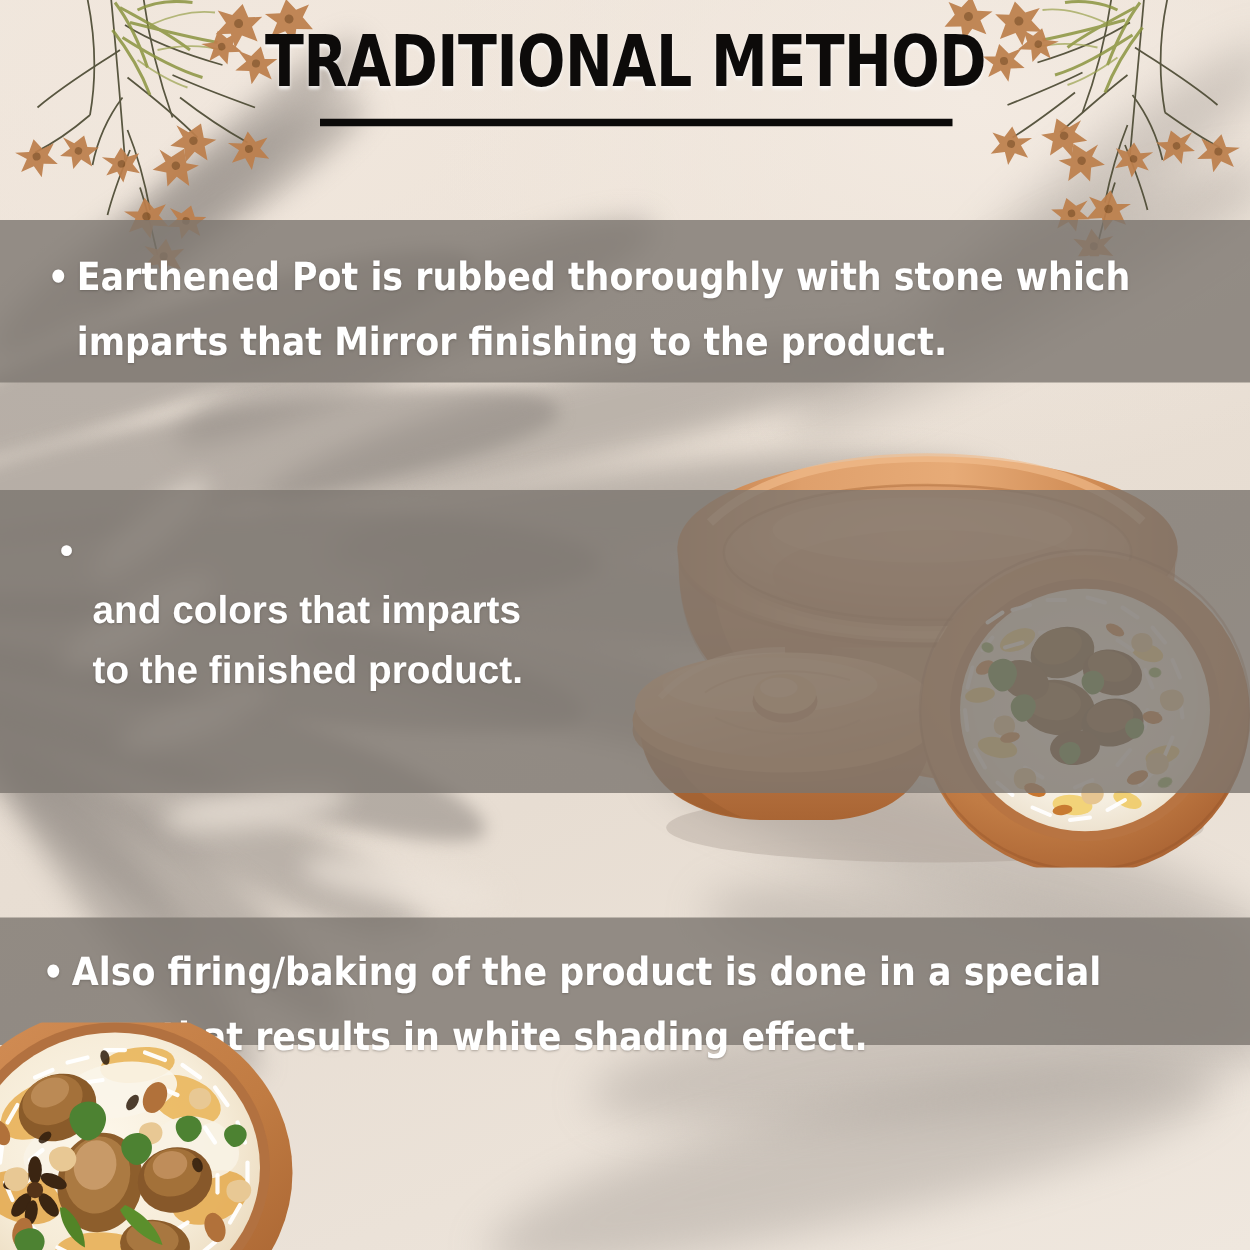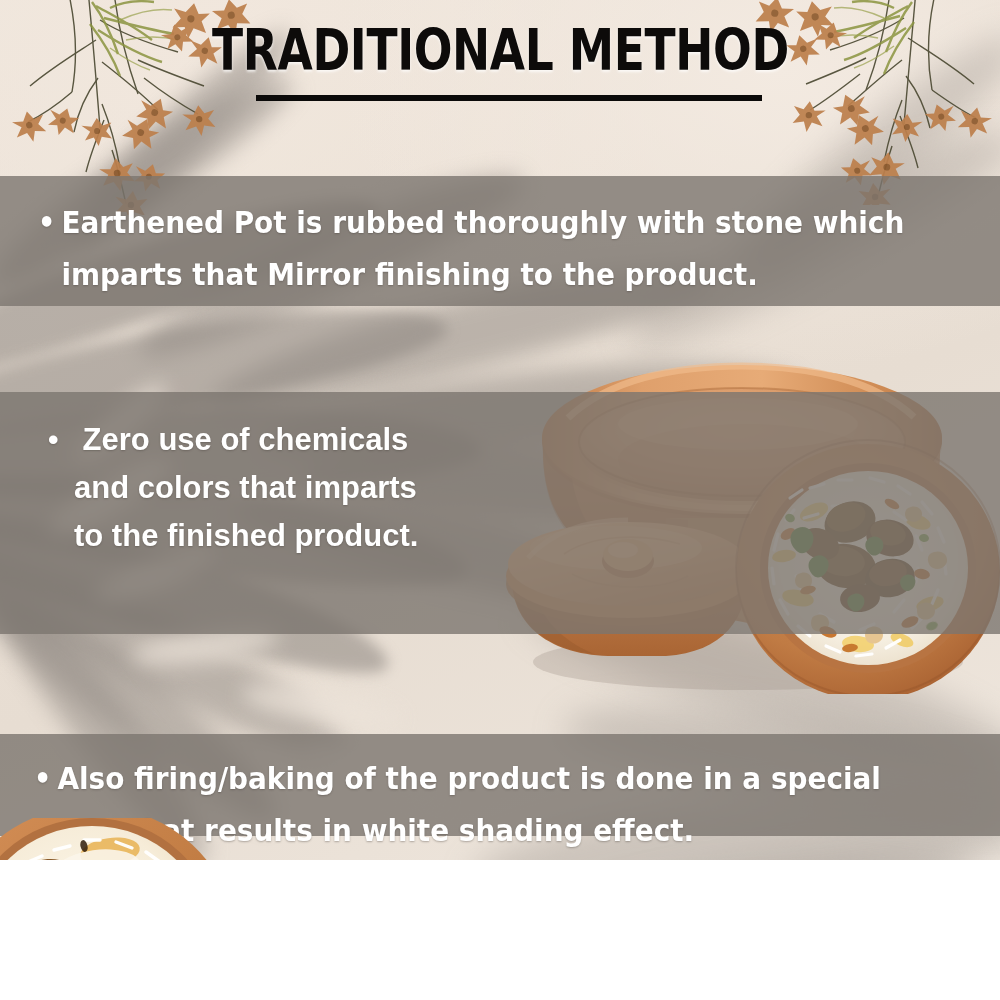--- a/index.html
+++ b/index.html
@@ -7,21 +7,21 @@
 
   html, body {
     width:1000px; height:1000px;
     overflow:hidden;
     font-family:"Liberation Sans", sans-serif;
   }
 
   
   #poster {
     position:relative;
-    width:1000px; height:860px;
+    width:1000px; height:1000px;
     background:
       radial-gradient(ellipse 620px 420px at 78% 8%,  #f3eae1 0%, rgba(243,234,225,0) 72%),
       radial-gradient(ellipse 700px 500px at 20% 4%,  #f1e7dd 0%, rgba(241,231,221,0) 70%),
       linear-gradient(158deg, #efe6dc 0%, #ebe1d6 30%, #e7ddd2 58%, #efe7de 100%);
     overflow:hidden;
     padding-left:44px;
   }
 
   
   .shadow-layer {
@@ -582,21 +582,21 @@
     <span class="row">
       <span class="dot"></span><span>Earthened Pot is rubbed thoroughly with stone which</span>
     </span>
     <span class="row">
       <span class="indent"></span><span>imparts that Mirror finishing to the product.</span>
     </span>
   </div>
 
   <div class="bullet-text wide b2">
     <span class="row">
-      <span class="dot"></span><span> Zero use of chemicals</span>
+      <span class="dot"></span>
     </span>
     <span class="row">
       <span class="indent"></span><span>and colors that imparts</span>
     </span>
     <span class="row">
       <span class="indent"></span><span>to the finished product.</span>
     </span>
   </div>
 
   <div class="bullet-text cond b3">

